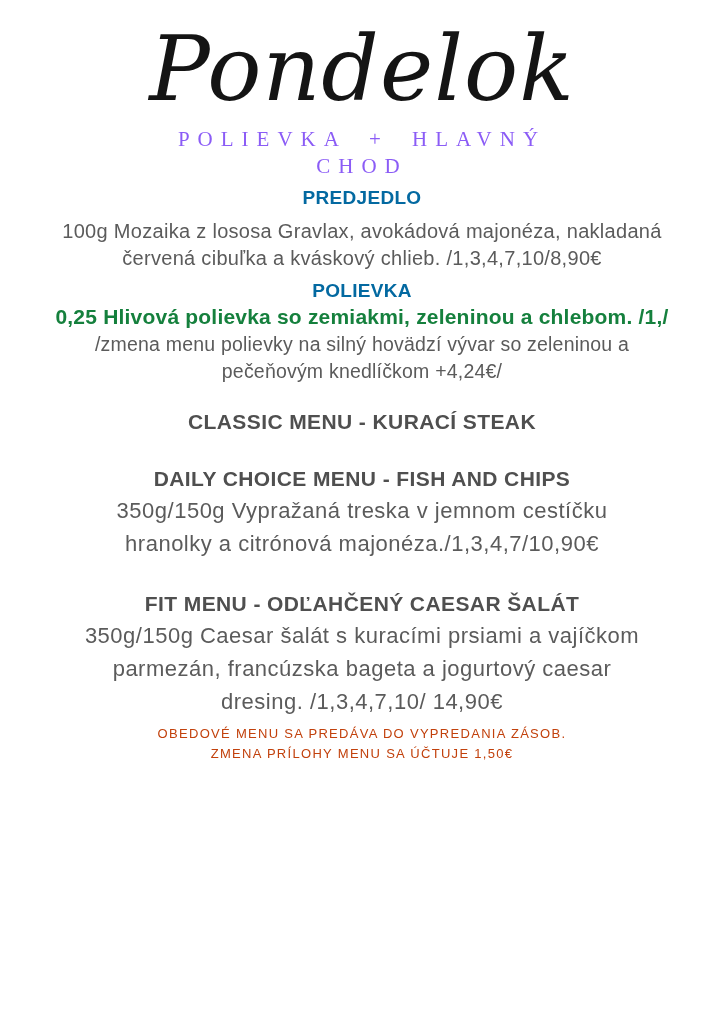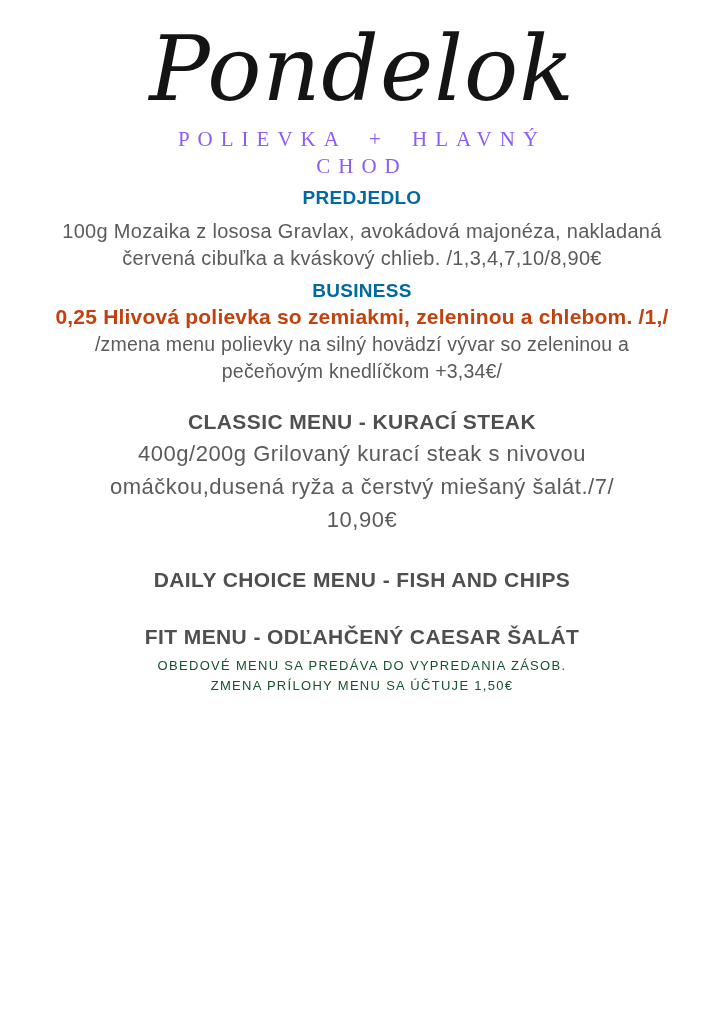--- a/index.html
+++ b/index.html
@@ -47,21 +47,21 @@
     font-size:20px;
     line-height:26.5px;
     letter-spacing:.3px;
     white-space:pre-line;
   }
   .soup-line{
     margin:0;
     font-size:21px;
     line-height:28px;
     font-weight:700;
-    color:#c2410c;
+    color:#15803d;
     letter-spacing:.2px;
   }
   .note{
     margin:0;
     font-size:19.5px;
     line-height:26.5px;
     letter-spacing:.2px;
     white-space:pre-line;
   }
   .menu-section{margin-top:31px;}
@@ -79,59 +79,61 @@
     font-size:22px;
     line-height:33px;
     letter-spacing:.5px;
     white-space:pre-line;
   }
   .footer{
     margin:6px 0 0;
     font-size:13px;
     line-height:20px;
     letter-spacing:1.3px;
-    color:#14532d;
+    color:#c2410c;
     white-space:pre-line;
   }
 </style>
 </head>
 <body>
 
 <div class="page">
 
   <h1 class="script-title">Pondelok</h1>
 
   <div class="subtitle">POLIEVKA + HLAVNÝ
 CHOD</div>
 
   <section>
     <h2 class="h-small">PREDJEDLO</h2>
     <p class="body-sm">100g Mozaika z  lososa Gravlax, avokádová majonéza, nakladaná
 červená cibuľka a kváskový chlieb. /1,3,4,7,10/8,90€</p>
   </section>
 
   <section>
-    <h2 class="h-small">BUSINESS</h2>
+    <h2 class="h-small">POLIEVKA</h2>
     <p class="soup-line">0,25 Hlivová polievka so zemiakmi, zeleninou a chlebom. /1,/</p>
     <p class="note">/zmena menu polievky na silný hovädzí vývar so zeleninou a
-pečeňovým knedlíčkom +3,34€/</p>
+pečeňovým knedlíčkom +4,24€/</p>
   </section>
 
   <section class="menu-section first">
     <h2 class="h-menu">CLASSIC MENU - KURACÍ STEAK</h2>
-    <p class="menu-body">400g/200g Grilovaný kurací steak s nivovou
-omáčkou,dusená ryža a čerstvý miešaný šalát./7/
-10,90€</p>
   </section>
 
   <section class="menu-section">
     <h2 class="h-menu">DAILY CHOICE MENU - FISH AND CHIPS</h2>
+    <p class="menu-body">350g/150g Vypražaná treska v jemnom cestíčku
+hranolky a citrónová majonéza./1,3,4,7/10,90€</p>
   </section>
 
   <section class="menu-section">
     <h2 class="h-menu">FIT MENU - ODĽAHČENÝ CAESAR ŠALÁT</h2>
+    <p class="menu-body">350g/150g Caesar šalát s kuracími prsiami a vajíčkom
+parmezán, francúzska bageta a jogurtový caesar
+dresing. /1,3,4,7,10/ 14,90€</p>
   </section>
 
 
   <p class="footer">OBEDOVÉ MENU SA PREDÁVA DO VYPREDANIA ZÁSOB.
 ZMENA PRÍLOHY MENU SA ÚČTUJE 1,50€</p>
 
 </div>
 
 </body></html>

